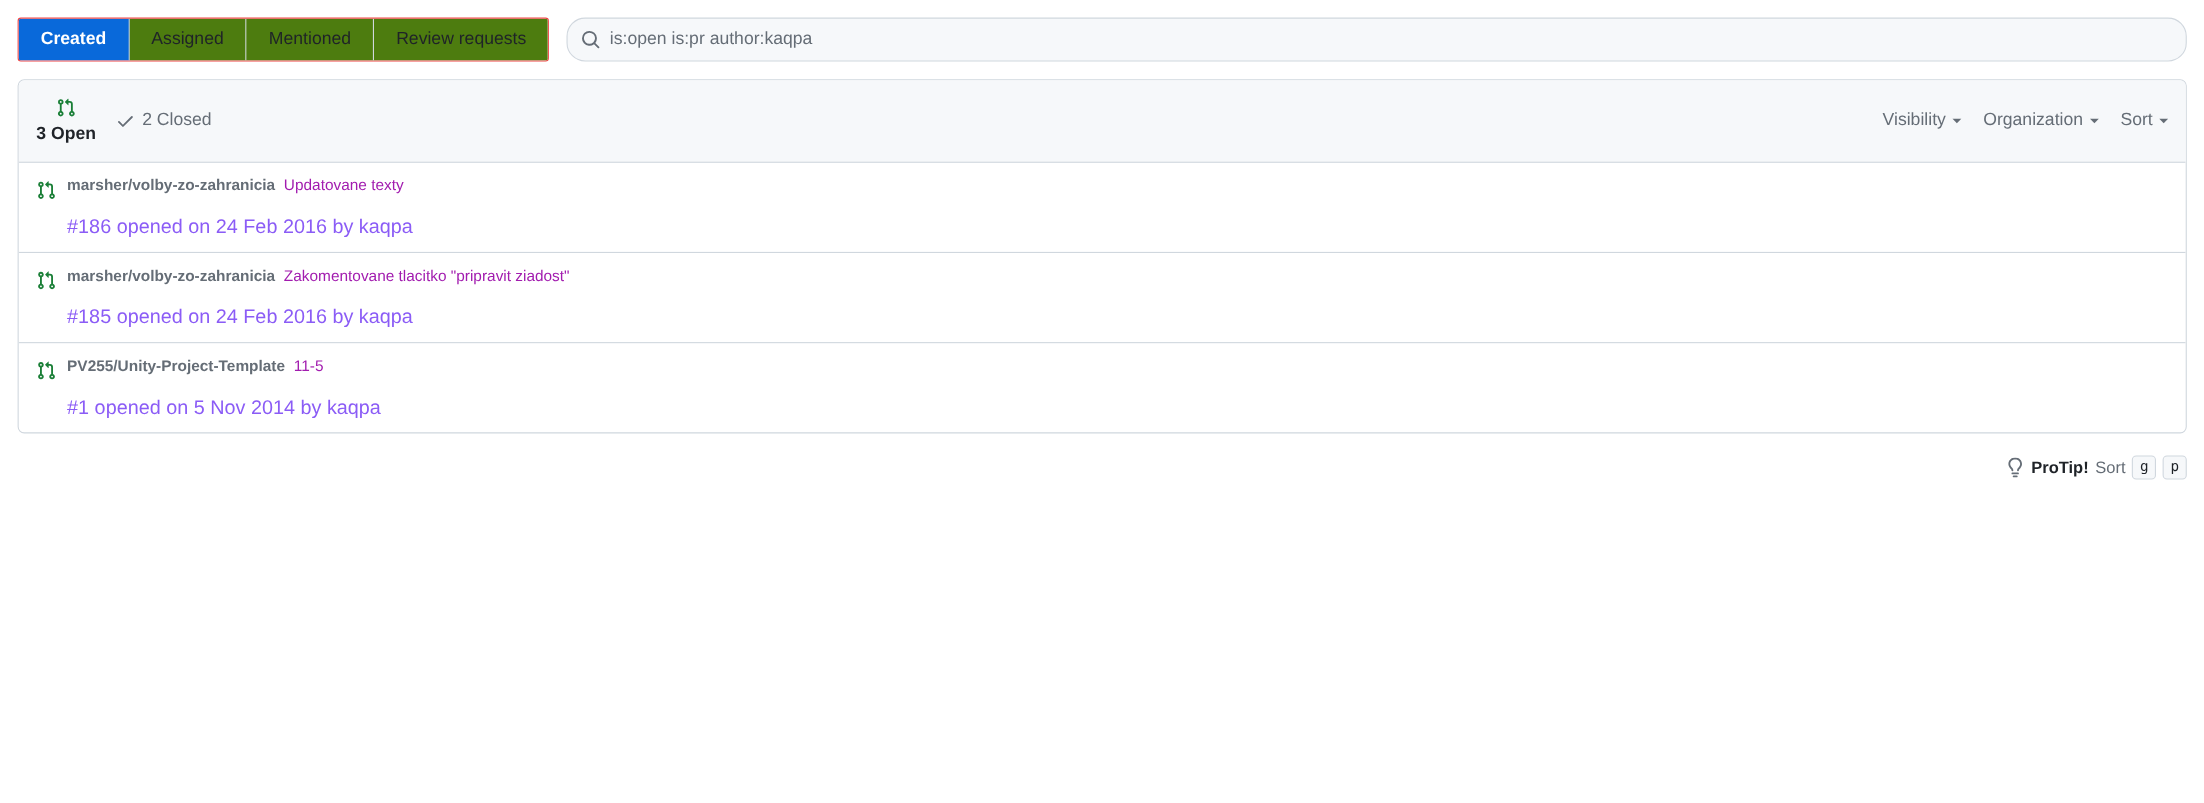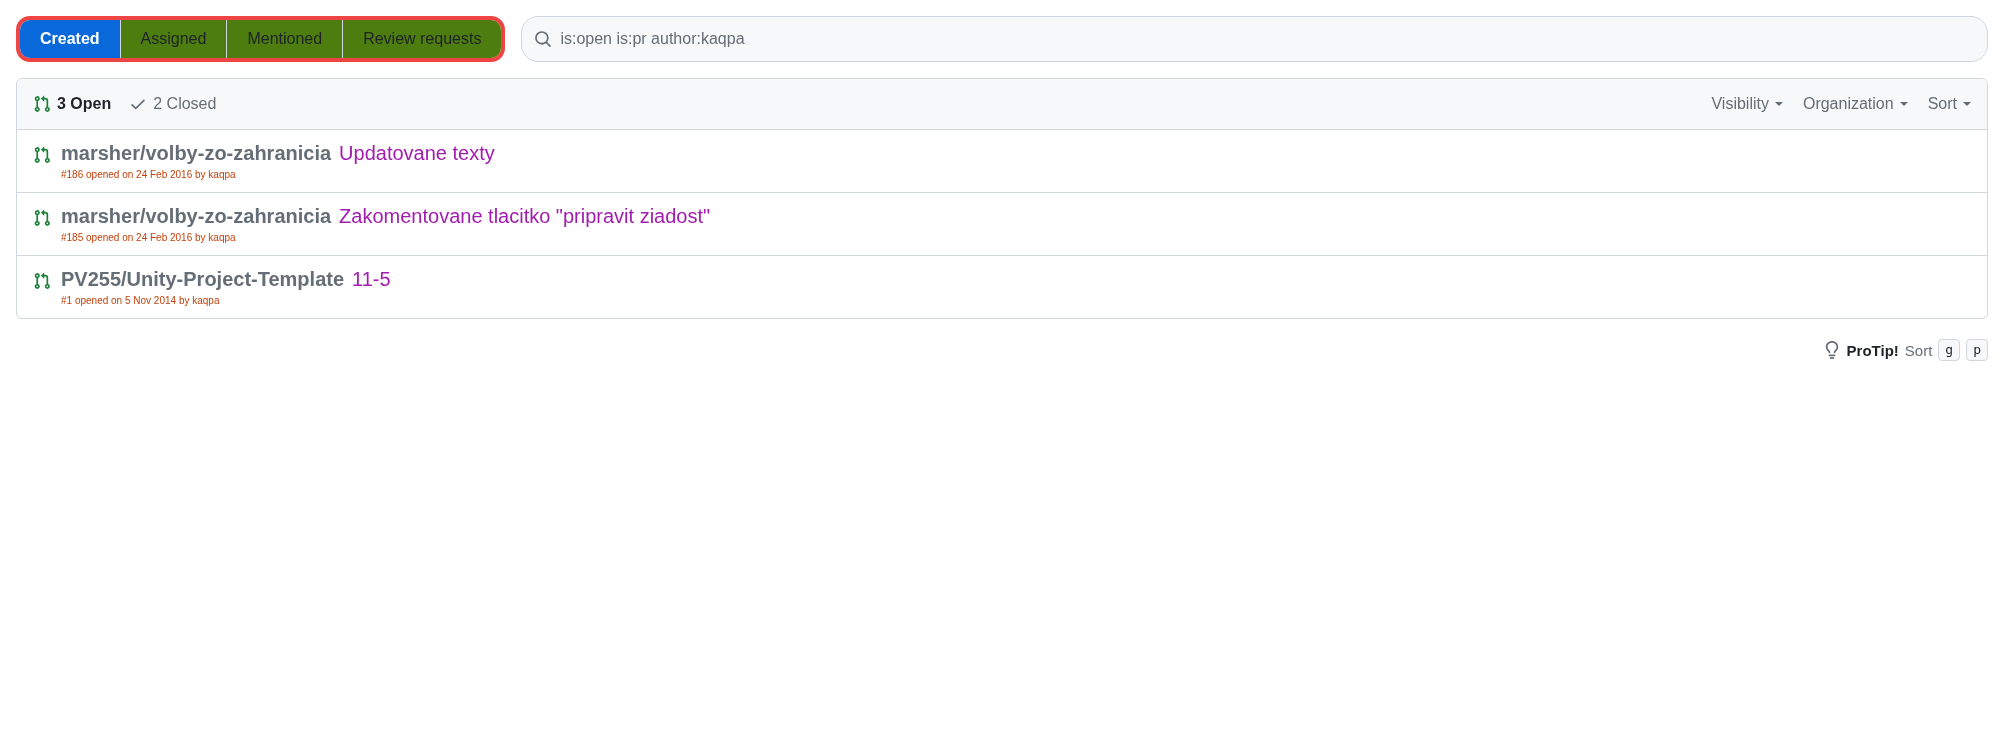--- a/index.html
+++ b/index.html
@@ -11,22 +11,22 @@
     padding: 16px;
   }
   .top-row {
     display: flex;
     gap: 16px;
     margin-bottom: 16px;
     align-items: stretch;
   }
   .tab-nav {
     display: flex;
-    border: 4px solid #ef4444;
-    border-radius: 14px;
+    border: 1px solid #ef4444;
+    border-radius: 3px;
     overflow: hidden;
   }
   .tab-nav-item {
     padding: 10px 20px;
     font-size: 16px;
     font-weight: 500;
     color: #1f2328;
     background: #4d7c0f;
     border-right: 1px solid #d0d7de;
     cursor: pointer;
@@ -76,21 +76,21 @@
     align-items: center;
   }
   .toggle-link {
     display: flex;
     align-items: center;
     gap: 6px;
     font-size: 16px;
     color: #656d76;
     cursor: pointer;
   }
-  .toggle-link.active { color: #1f2328; font-weight: 600; }
+  .toggle-link.active { color: #1f2328; font-weight: 600; flex-direction: column; }
   .filters {
     margin-left: auto;
     display: flex;
     gap: 20px;
     justify-content: center;
   }
   .filter-item {
     display: flex;
     align-items: center;
     gap: 4px;
@@ -112,28 +112,28 @@
     gap: 10px;
   }
   .row:last-child { border-bottom: none; }
   .row-icon { flex-shrink: 0; padding-top: 4px; }
   .row-body { flex: 1; min-width: 0; }
   .row-title-line {
     display: flex;
     flex-wrap: wrap;
     gap: 8px;
     align-items: baseline;
-    font-size: 20px;
+    font-size: 14px;
   }
   .repo-link { color: #656d76; font-weight: 600; cursor: pointer; }
   .pr-title { color: #a21caf; font-weight: 400; cursor: pointer; }
   .row-meta {
-    margin-top: 4px;
-    font-size: 10px;
-    color: #c2410c;
+    margin-top: 20px;
+    font-size: 18px;
+    color: #8b5cf6;
   }
   .row-meta .author { cursor: pointer; }
   .protip {
     margin-top: 20px;
     text-align: center;
     font-size: 15px;
     color: #656d76;
     display:flex;
     justify-content:flex-end;
     align-items:center;

